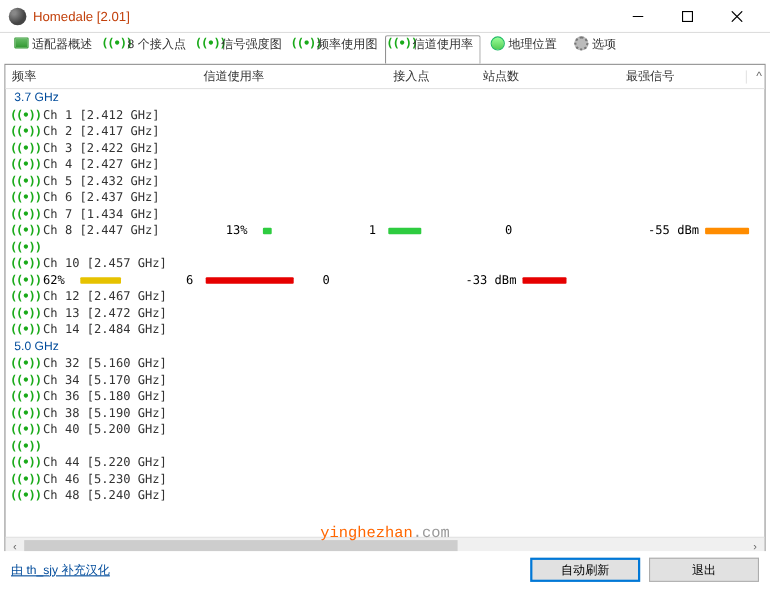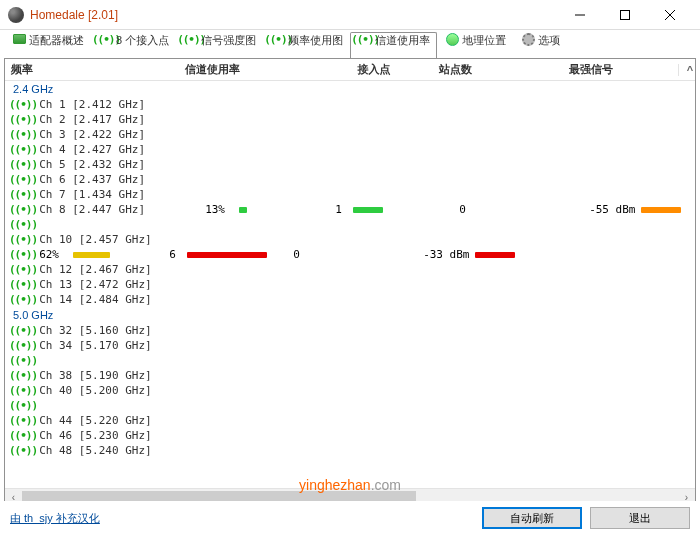--- a/index.html
+++ b/index.html
@@ -12,21 +12,21 @@
 .tabbar { height:28px; display:flex; align-items:stretch; padding:2px 4px 0 4px; background:#fff; }
 .tab { display:flex; align-items:flex-start; padding:0 6px; font-size:11px; color:#333; border:1px solid transparent; border-bottom:none; white-space:nowrap; }
 .tab.active { border-color:#919191; background:#fff; border-top-left-radius:2px; border-top-right-radius:2px; }
 .tab-icon { width:16px; height:12px; display:inline-flex; align-items:center; justify-content:center; margin-right:2px; }
 .sig { color:#1aaa1a; font-size:11px; font-weight:bold; letter-spacing:-1px; font-family:monospace; }
 .globe { width:13px; height:13px; border-radius:50%; border:1px solid #2b6; background:linear-gradient(#9f9,#5c5); position:relative; }
 .gear { width:13px; height:13px; border-radius:50%; border:2px dotted #777; background:#bbb; }
 .card { width:13px; height:10px; background:linear-gradient(#6b6,#393); border:1px solid #393; border-radius:1px; }
 .content { border:1px solid #919191; margin:0 4px; height:448px; overflow:hidden; position:relative; background:#fff; }
 .header-row { display:flex; height:22px; border-bottom:1px solid #e3e3e3; align-items:center; font-size:11px; color:#333; background:#fff; }
-.header-row > div { padding-left:6px;font-weight:bold; }
+.header-row > div { padding-left:6px; }
 .scroll-up { width:17px; text-align:center; color:#666; border-left:1px solid #e3e3e3; }
 .c-freq { width:174px; } .c-use { width:130px; } .c-ap { width:124px;text-align:center; } .c-sta { width:130px; } .c-sig { flex:1; }
 .grid-body { overflow:hidden; height:408px; }
 .section { color:#004b9b; font-size:11px; padding:2px 0 2px 8px; }
 .row { display:flex; align-items:center; height:15px; font-size:11px; font-family:Consolas,monospace; padding-left:4px; white-space:nowrap; }
 .row .icon { color:#1aaa1a; font-weight:bold; letter-spacing:-1px; margin-right:2px; font-family:monospace; }
 .row .ch { width:166px; color:#333; }
 .row .use { width:130px; display:flex; align-items:center; gap:6px; }
 .row .pct { width:28px; }
 .bar { height:6px; border-radius:1px; }
@@ -35,21 +35,21 @@
 .row .sg { flex:1; display:flex; align-items:center; gap:6px; }
 .hscroll { position:absolute; bottom:0; left:0; right:0; height:17px; background:#f0f0f0; border-top:1px solid #e3e3e3; display:flex; }
 .hscroll .arrow { width:17px; text-align:center; color:#666; line-height:17px; font-size:10px; }
 .hscroll .track { flex:1; position:relative; }
 .hscroll .thumb { position:absolute; left:0; top:2px; height:13px; width:60%; background:#cdcdcd; }
 .footer { position:absolute; bottom:0; left:0; right:0; height:34px; display:flex; align-items:center; padding:0 10px; background:#fff; }
 .footer a { color:#004b9b; text-decoration:underline; font-size:11px; }
 .footer .sp { flex:1; }
 .btn { min-width:100px; height:22px; border:1px solid #adadad; background:#e1e1e1; font-size:11px; padding:0 10px; margin-left:8px; }
 .btn.primary { border:2px solid #0078d7; background:#e1e1e1; }
-.watermark { position:absolute; left:50%; transform:translateX(-50%); bottom:42px; font-size:14px; color:#f60; font-family:Liberation Sans, sans-serif; pointer-events:none;margin-top:17px; }
+.watermark { position:absolute; left:50%; transform:translateX(-50%); bottom:42px; font-size:14px; color:#f60; font-family:Liberation Mono, monospace; pointer-events:none;margin-top:17px; }
 .watermark .g { color:#999; }
 </style>
 </head>
 <body>
 
 <div class="titlebar">
   <div class="app-icon"></div>
   <div class="title-text">Homedale [2.01]</div>
   <div class="win-btn">
       <svg viewBox="0 0 10 10">
@@ -109,21 +109,21 @@
 <div class="content">
   <div class="header-row">
     <div class="c-freq">频率</div>
     <div class="c-use">信道使用率</div>
     <div class="c-ap">接入点</div>
     <div class="c-sta">站点数</div>
     <div class="c-sig">最强信号</div>
     <div class="scroll-up">^</div>
   </div>
   <div class="grid-body" id="grid-body">
-    <div class="section">2.4 GHz</div>
+    <div class="section">3.7 GHz</div>
     <div id="rows24">
         <div class="row">
           <span class="icon">((•))</span>
           <span class="ch">Ch 1 [2.412 GHz]</span>
           <span class="use"></span>
           <span class="ap"></span>
           <span class="sta"></span>
           <span class="sg"></span>
         </div>
         <div class="row">
@@ -260,20 +260,21 @@
         <div class="row">
           <span class="icon">((•))</span>
           <span class="ch">Ch 34 [5.170 GHz]</span>
           <span class="use"></span>
           <span class="ap"></span>
           <span class="sta"></span>
           <span class="sg"></span>
         </div>
         <div class="row">
           <span class="icon">((•))</span>
+          <span class="ch">Ch 36 [5.180 GHz]</span>
           <span class="use"></span>
           <span class="ap"></span>
           <span class="sta"></span>
           <span class="sg"></span>
         </div>
         <div class="row">
           <span class="icon">((•))</span>
           <span class="ch">Ch 38 [5.190 GHz]</span>
           <span class="use"></span>
           <span class="ap"></span>

